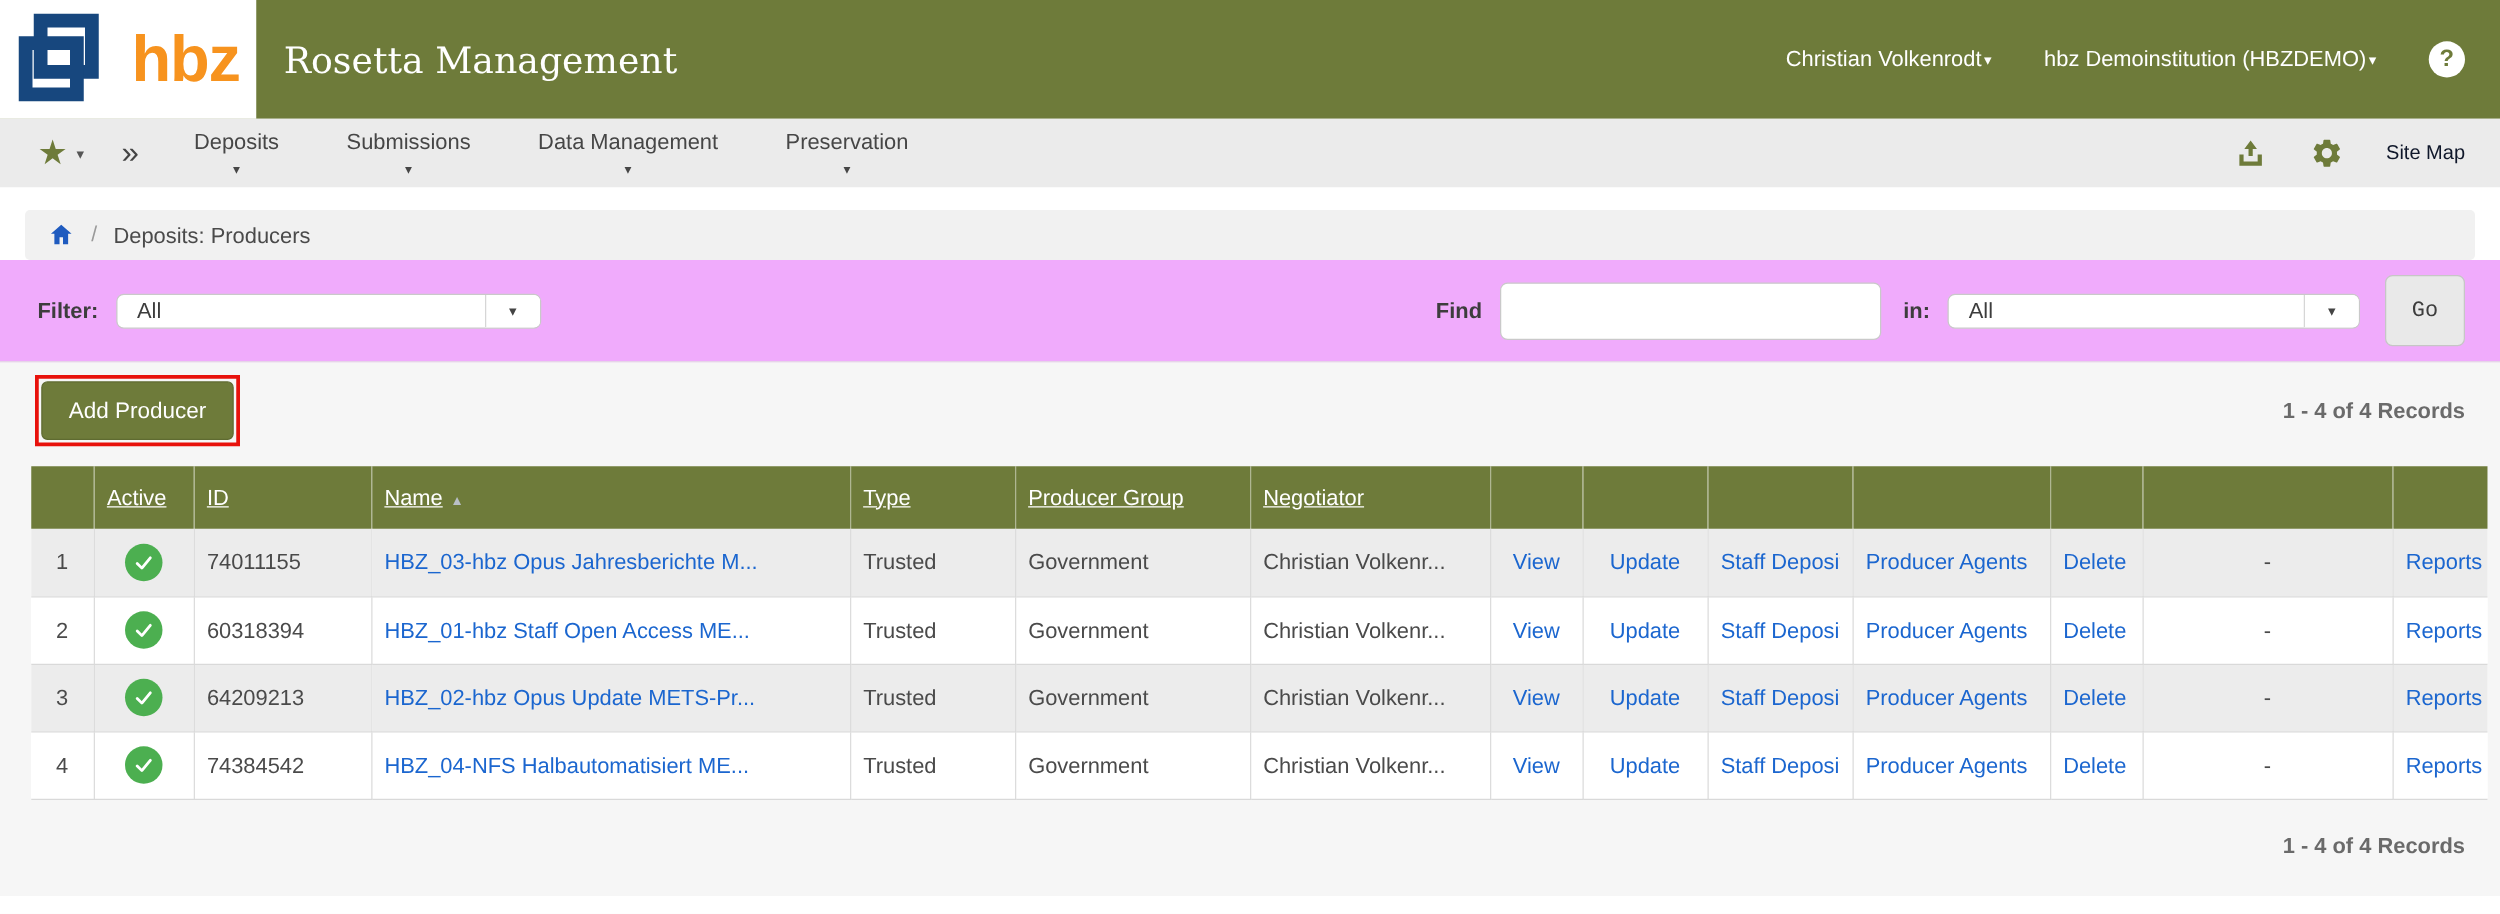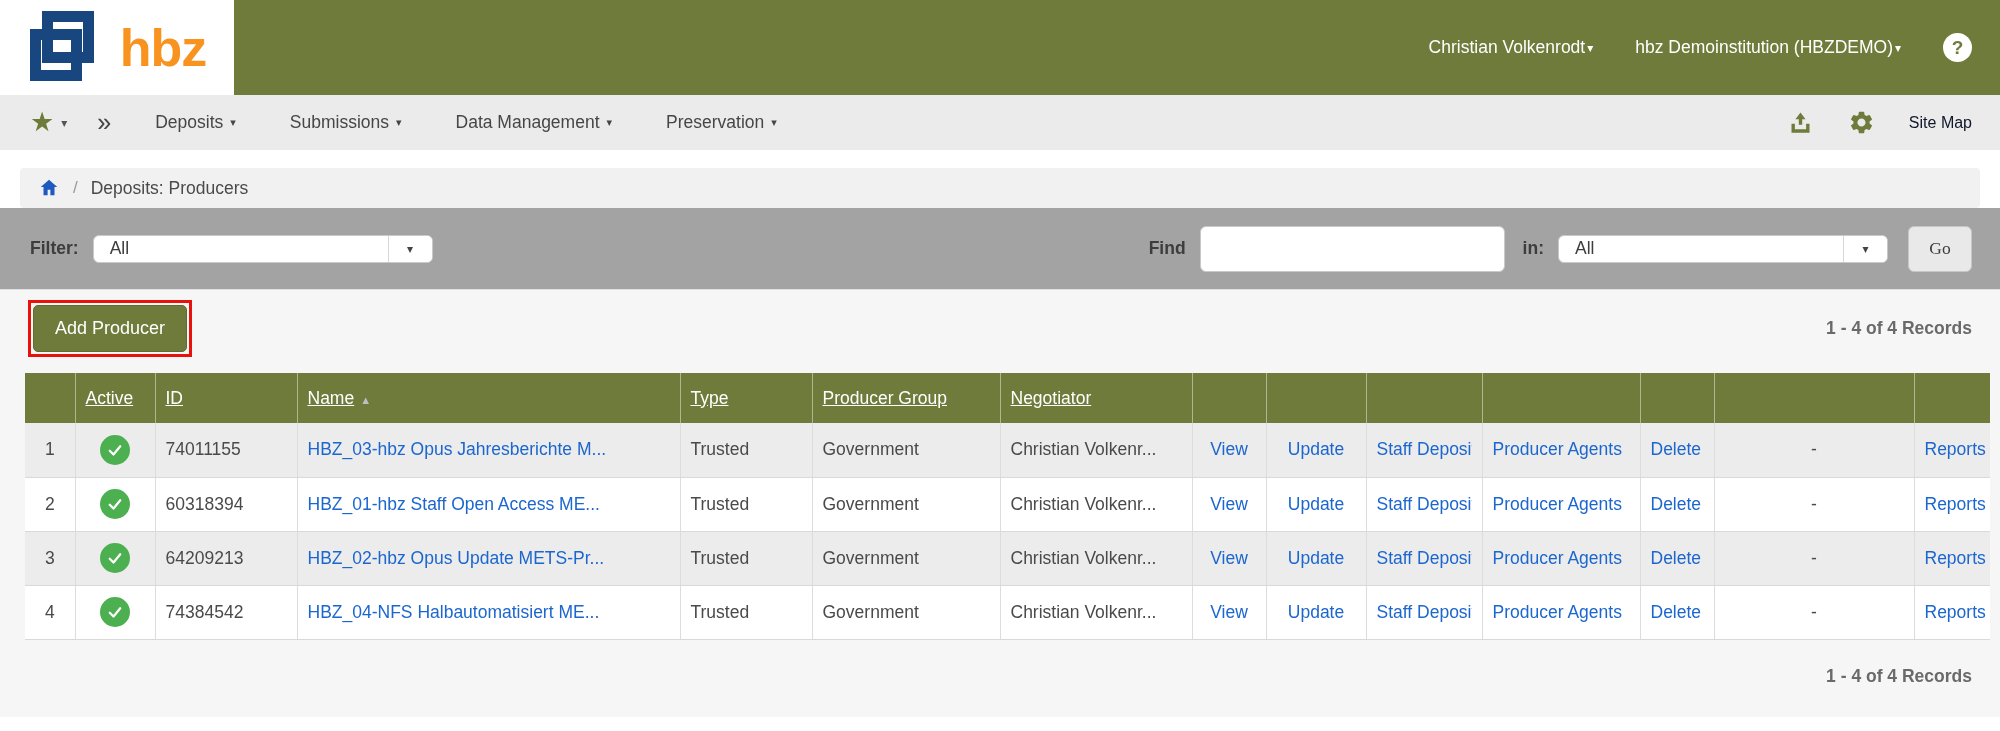--- a/index.html
+++ b/index.html
@@ -1,62 +1,62 @@
 <!DOCTYPE html>
 <html><head>
 <meta charset="utf-8">
 <style>
   * { margin:0; padding:0; box-sizing:border-box; }
   body { font-family:"Liberation Sans", sans-serif; background:#ffffff; }
   .page { width:2000px; height:731px; background:#ffffff; overflow:hidden; position:relative; }
 
   
   .top-header { height:95px; background:#6e7b3a; display:flex; align-items:stretch; }
-  .logo-box { width:234px; background:#ffffff; display:flex; align-items:center; justify-content:center; gap:14px; }
+  .logo-box { width:205px; background:#ffffff; display:flex; align-items:center; justify-content:center; gap:14px; }
   .logo-mark { position:relative; width:78px; height:78px; }
   .logo-sq { position:absolute; border:11px solid #17477e; background:transparent; }
   .logo-sq.a { width:52px; height:52px; left:14px; top:2px; }
   .logo-sq.b { width:52px; height:52px; left:2px; top:20px; }
   .logo-text { font-size:52px; font-weight:bold; color:#f7931e; letter-spacing:-1px; }
   .app-title { color:#ffffff; font-family:"DejaVu Serif", serif; font-size:29px; display:flex; align-items:center; padding-left:22px; flex:0 0 auto; }
   .header-right { margin-left:auto; display:flex; align-items:center; gap:42px; padding-right:28px; color:#ffffff; }
   .header-menu { display:flex; align-items:center; gap:2px; font-size:17.5px; color:#ffffff; cursor:pointer; }
   .caret { font-size:12px; line-height:1; }
   .help-circle { width:29px; height:29px; border-radius:50%; background:#ffffff; color:#6e7b3a; font-weight:bold; font-size:19px; display:flex; align-items:center; justify-content:center; cursor:pointer; }
 
   
   .navbar { height:55px; background:#ebebeb; display:flex; align-items:center; padding:0 28px 0 30px; }
   .star { color:#6e7b3a; font-size:27px; line-height:1; }
   .nav-caret { color:#555; font-size:12px; margin-left:7px; }
   .chevrons { color:#444; font-size:25px; margin-left:30px; }
   .nav-items { display:flex; align-items:center; gap:54px; margin-left:44px; }
-  .nav-item { display:flex; align-items:center; gap:7px; font-size:17.5px; color:#464646; cursor:pointer; }
+  .nav-item { display:flex; align-items:center; gap:7px; font-size:17.5px; color:#464646; cursor:pointer;flex-direction:column; }
   .nav-item .caret { color:#464646; font-size:11px; }
   .nav-right { margin-left:auto; display:flex; align-items:center; gap:34px; }
   .nav-right .icon-svg { display:block; }
   .sitemap { font-size:16px; color:#0f172a; cursor:pointer; }
 
   
   .breadcrumb-wrap { padding:18px 20px 0 20px; background:#ffffff; }
   .breadcrumb { height:40px; background:#f1f1f1; border-radius:4px; display:flex; align-items:center; gap:13px; padding:0 18px; }
   .crumb-sep { color:#9a9a9a; font-size:17px; }
   .crumb-text { color:#4a4a4a; font-size:17.5px; }
 
   
-  .filter-row { height:82px; background:#a3a3a3; display:flex; align-items:center; padding:0 28px 0 30px; border-bottom:1px solid #e2e2e2; }
+  .filter-row { height:82px; background:#f0abfc; display:flex; align-items:center; padding:0 28px 0 30px; border-bottom:1px solid #e2e2e2; }
   .lbl { font-size:17.5px; font-weight:bold; color:#3d3d3d; }
   .combobox { display:flex; align-items:stretch; height:28px; background:#ffffff; border:1px solid #c9c9c9; border-radius:6px; overflow:hidden; margin-left:14px; }
   .combo-value { display:flex; align-items:center; padding:0 16px; font-size:17.5px; color:#3d3d3d; flex:1; }
   .combo-arrow { width:44px; display:flex; align-items:center; justify-content:center; border-left:1px solid #d6d6d6; color:#444; font-size:12px; cursor:pointer; background:#fff; }
   .filter-combo { width:340px; }
   .in-combo { width:330px; }
   .find-group { margin-left:auto; display:flex; align-items:center; }
   .find-input { width:305px; height:46px; border:1px solid #c9c9c9; border-radius:6px; margin-left:14px; font-size:17.5px; padding:0 14px; color:#3d3d3d; outline:none; }
   .in-lbl { margin-left:18px; }
-  .go-btn { margin-left:20px; height:46px; width:64px; background:#e9e9e9; border:1px solid #c6c6c6; border-radius:6px; font-size:17.5px; color:#3d3d3d; cursor:pointer; font-family:Liberation Serif, serif; }
+  .go-btn { margin-left:20px; height:57px; width:64px; background:#e9e9e9; border:1px solid #c6c6c6; border-radius:6px; font-size:17.5px; color:#3d3d3d; cursor:pointer; font-family:Liberation Mono, monospace; }
 
   
   .content { background:#f6f6f6; min-height:427px; padding-bottom:10px; }
   .toolbar { display:flex; align-items:center; justify-content:space-between; padding:10px 28px 0 28px; }
   .highlight-box { border:3px solid #e8120c; padding:2px; display:inline-block; background:transparent; }
   .add-btn { background:#6e7b3a; border:1px solid #5f6b31; border-radius:5px; color:#ffffff; font-size:18px; padding:12px 21px; cursor:pointer; font-family:inherit; }
   .records { font-size:17.5px; font-weight:bold; color:#6a6a6a; }
 
   table.grid { border-collapse:collapse; table-layout:fixed; width:1950px; margin:16px 25px 0 25px; background:#ffffff; }
   .grid th { background:#6e7b3a; height:50px; text-align:left; padding:0 10px; font-weight:normal; }
@@ -84,20 +84,21 @@
 <div class="page">
 
   <div class="top-header">
     <div class="logo-box">
       <div class="logo-mark">
         <div class="logo-sq a"></div>
         <div class="logo-sq b"></div>
       </div>
       <div class="logo-text">hbz</div>
     </div>
+    <div class="app-title">Rosetta Management</div>
     <div class="header-right">
       <div class="header-menu">
         <span>Christian Volkenrodt</span>
         <span class="caret">▾</span>
       </div>
       <div class="header-menu">
         <span>hbz Demoinstitution (HBZDEMO)</span>
         <span class="caret">▾</span>
       </div>
       <div class="help-circle">?</div>

